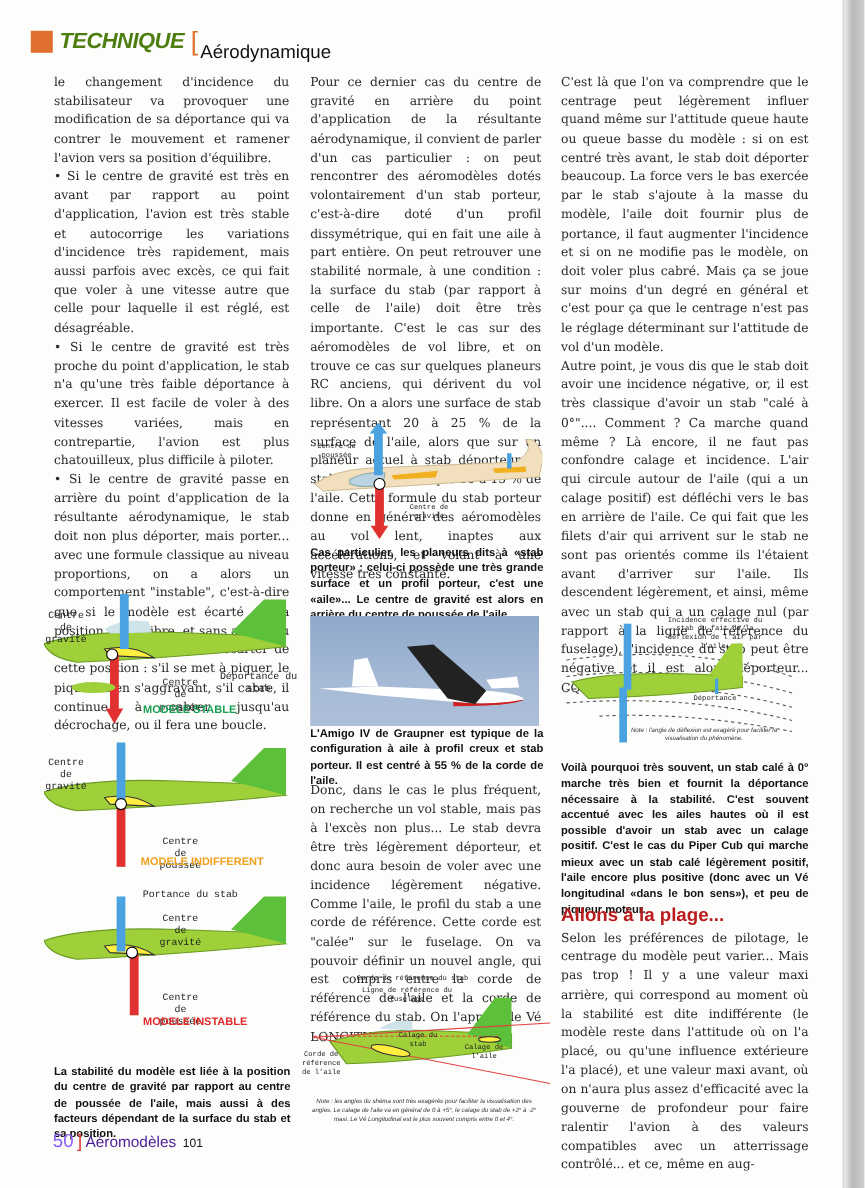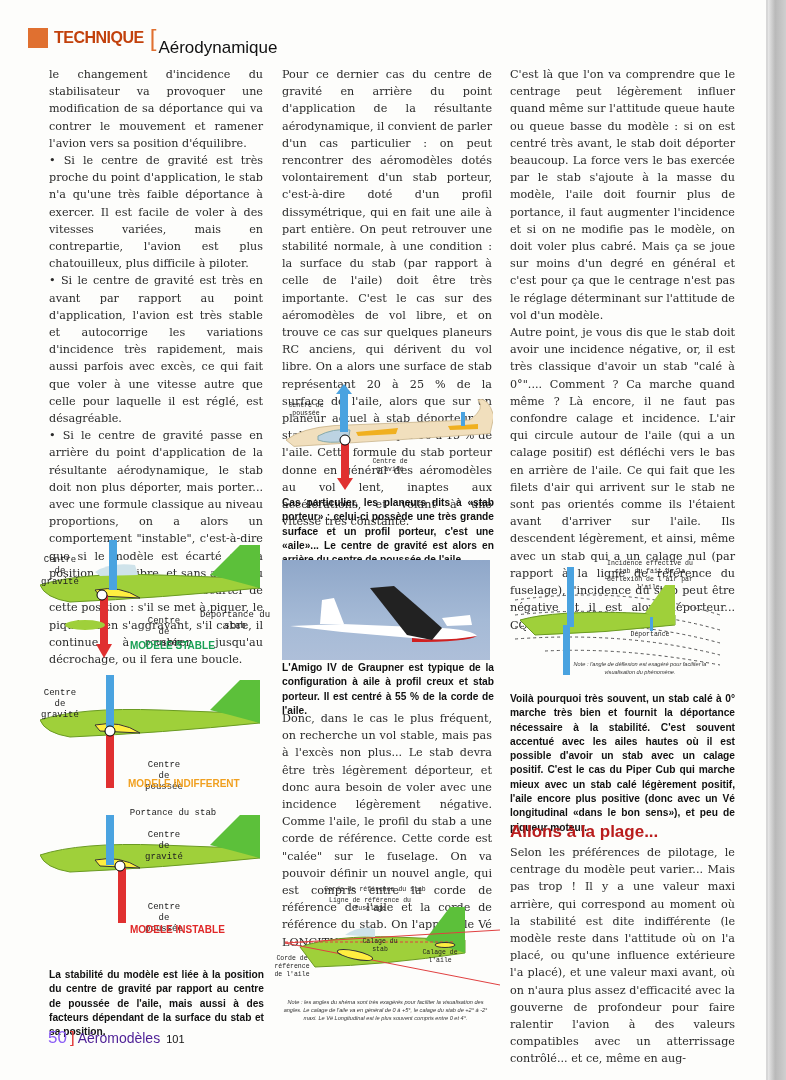--- a/index.html
+++ b/index.html
@@ -1,21 +1,21 @@
 <!DOCTYPE html>
 <html><head>
 <meta charset="utf-8">
 <style>
   html,body{margin:0;padding:0;}
   body{width:786px;height:1080px;position:relative;background:#fdfdfb;overflow:hidden;font-family:"DejaVu Serif",serif;color:#2a2a2a;}
   .edge{position:absolute;top:0;right:0;width:18px;height:1080px;background:linear-gradient(90deg,#e8e8e8,#b9b9b9 40%,#cfcfcf);}
   .edge-line{position:absolute;top:0;right:18px;width:2px;height:1080px;background:#d7d7d7;}
   .header{position:absolute;left:28px;top:26px;display:flex;align-items:center;height:24px;}
   .header .sq{width:20px;height:20px;background:#e07030;margin-right:6px;}
-  .header .sec{font-family:"Liberation Sans",sans-serif;font-weight:bold;font-size:16px;color:#c2410c;letter-spacing:-0.5px;}
+  .header .sec{font-family:"Liberation Sans",sans-serif;font-weight:bold;font-size:20px;color:#4d7c0f;letter-spacing:-0.5px;font-style:italic;}
   .header .br{font-family:"Liberation Sans",sans-serif;font-size:24px;color:#e07030;margin:0 2px 0 6px;line-height:20px;}
   .header .sub{font-family:"Liberation Sans",sans-serif;font-size:17px;color:#111;margin-top:19px;}
   .col{position:absolute;font-size:11.2px;line-height:17.2px;text-align:justify;hyphens:auto;}
   .col p{margin:0;}
   .c1{left:49px;top:66px;width:214px;}
   .c2{left:282px;top:66px;width:210px;}
   .c3{left:510px;top:66px;width:225px;}
   .cap{position:absolute;font-family:"Liberation Sans",sans-serif;font-weight:bold;font-size:10.2px;line-height:14.3px;color:#111;text-align:justify;}
   .fig{position:absolute;}
   .lbl{position:absolute;font-family:Liberation Mono, monospace;font-size:9px;line-height:11px;color:#222;text-align:center;}
@@ -38,22 +38,22 @@
 
 <div class="header">
   <div class="sq"></div>
   <span class="sec">TECHNIQUE</span>
   <span class="br">[</span>
   <span class="sub">Aérodynamique</span>
 </div>
 
 <div class="col c1">
   <p>le changement d'incidence du stabilisateur va provoquer une modification de sa déportance qui va contrer le mouvement et ramener l'avion vers sa position d'équilibre.</p>
+  <p>• Si le centre de gravité est très en avant par rapport au point d'application, l'avion est très stable et autocorrige les variations d'incidence très rapidement, mais aussi parfois avec excès, ce qui fait que voler à une vitesse autre que celle pour laquelle il est réglé, est désagréable.</p>
   <p>• Si le centre de gravité est très proche du point d'application, le stab n'a qu'une très faible déportance à exercer. Il est facile de voler à des vitesses variées, mais en contrepartie, l'avion est plus chatouilleux, plus difficile à piloter.</p>
-  <p>• Si le centre de gravité est très en avant par rapport au point d'application, l'avion est très stable et autocorrige les variations d'incidence très rapidement, mais aussi parfois avec excès, ce qui fait que voler à une vitesse autre que celle pour laquelle il est réglé, est désagréable.</p>
   <p>• Si le centre de gravité passe en arrière du point d'application de la résultante aérodynamique, le stab doit non plus déporter, mais porter... avec une formule classique au niveau proportions, on a alors un comportement "instable", c'est-à-dire que si le modèle est écarté de sa position d'équilibre, et sans action du pilote, il va continuer à s'écarter de cette position : s'il se met à piquer, le piqué ira en s'aggravant, s'il cabre, il continue à cabrer jusqu'au décrochage, ou il fera une boucle.</p>
 </div>
 
 <div class="col c2">
   <p>Pour ce dernier cas du centre de gravité en arrière du point d'application de la résultante aérodynamique, il convient de parler d'un cas particulier : on peut rencontrer des aéromodèles dotés volontairement d'un stab porteur, c'est-à-dire doté d'un profil dissymétrique, qui en fait une aile à part entière. On peut retrouver une stabilité normale, à une condition : la surface du stab (par rapport à celle de l'aile) doit être très importante. C'est le cas sur des aéromodèles de vol libre, et on trouve ce cas sur quelques planeurs RC anciens, qui dérivent du vol libre. On a alors une surface de stab représentant 20 à 25 % de la surface de l'aile, alors que sur un planeur actuel à stab déporteur, le stab ne représente que 10 à 15 % de l'aile. Cette formule du stab porteur donne en général des aéromodèles au vol lent, inaptes aux accélérations, et volant à une vitesse très constante.</p>
 </div>
 
 <div class="col c3">
   <p>C'est là que l'on va comprendre que le centrage peut légèrement influer quand même sur l'attitude queue haute ou queue basse du modèle : si on est centré très avant, le stab doit déporter beaucoup. La force vers le bas exercée par le stab s'ajoute à la masse du modèle, l'aile doit fournir plus de portance, il faut augmenter l'incidence et si on ne modifie pas le modèle, on doit voler plus cabré. Mais ça se joue sur moins d'un degré en général et c'est pour ça que le centrage n'est pas le réglage déterminant sur l'attitude de vol d'un modèle.</p>
   <p>Autre point, je vous dis que le stab doit avoir une incidence négative, or, il est très classique d'avoir un stab "calé à 0°".... Comment ? Ca marche quand même ? Là encore, il ne faut pas confondre calage et incidence. L'air qui circule autour de l'aile (qui a un calage positif) est défléchi vers le bas en arrière de l'aile. Ce qui fait que les filets d'air qui arrivent sur le stab ne sont pas orientés comme ils l'étaient avant d'arriver sur l'aile. Ils descendent légèrement, et ainsi, même avec un stab qui a un calage nul (par rapport à la ligne de référence du fuselage), l'incidence du stab peut être négative et il est alors déporteur... CQFD !</p>

